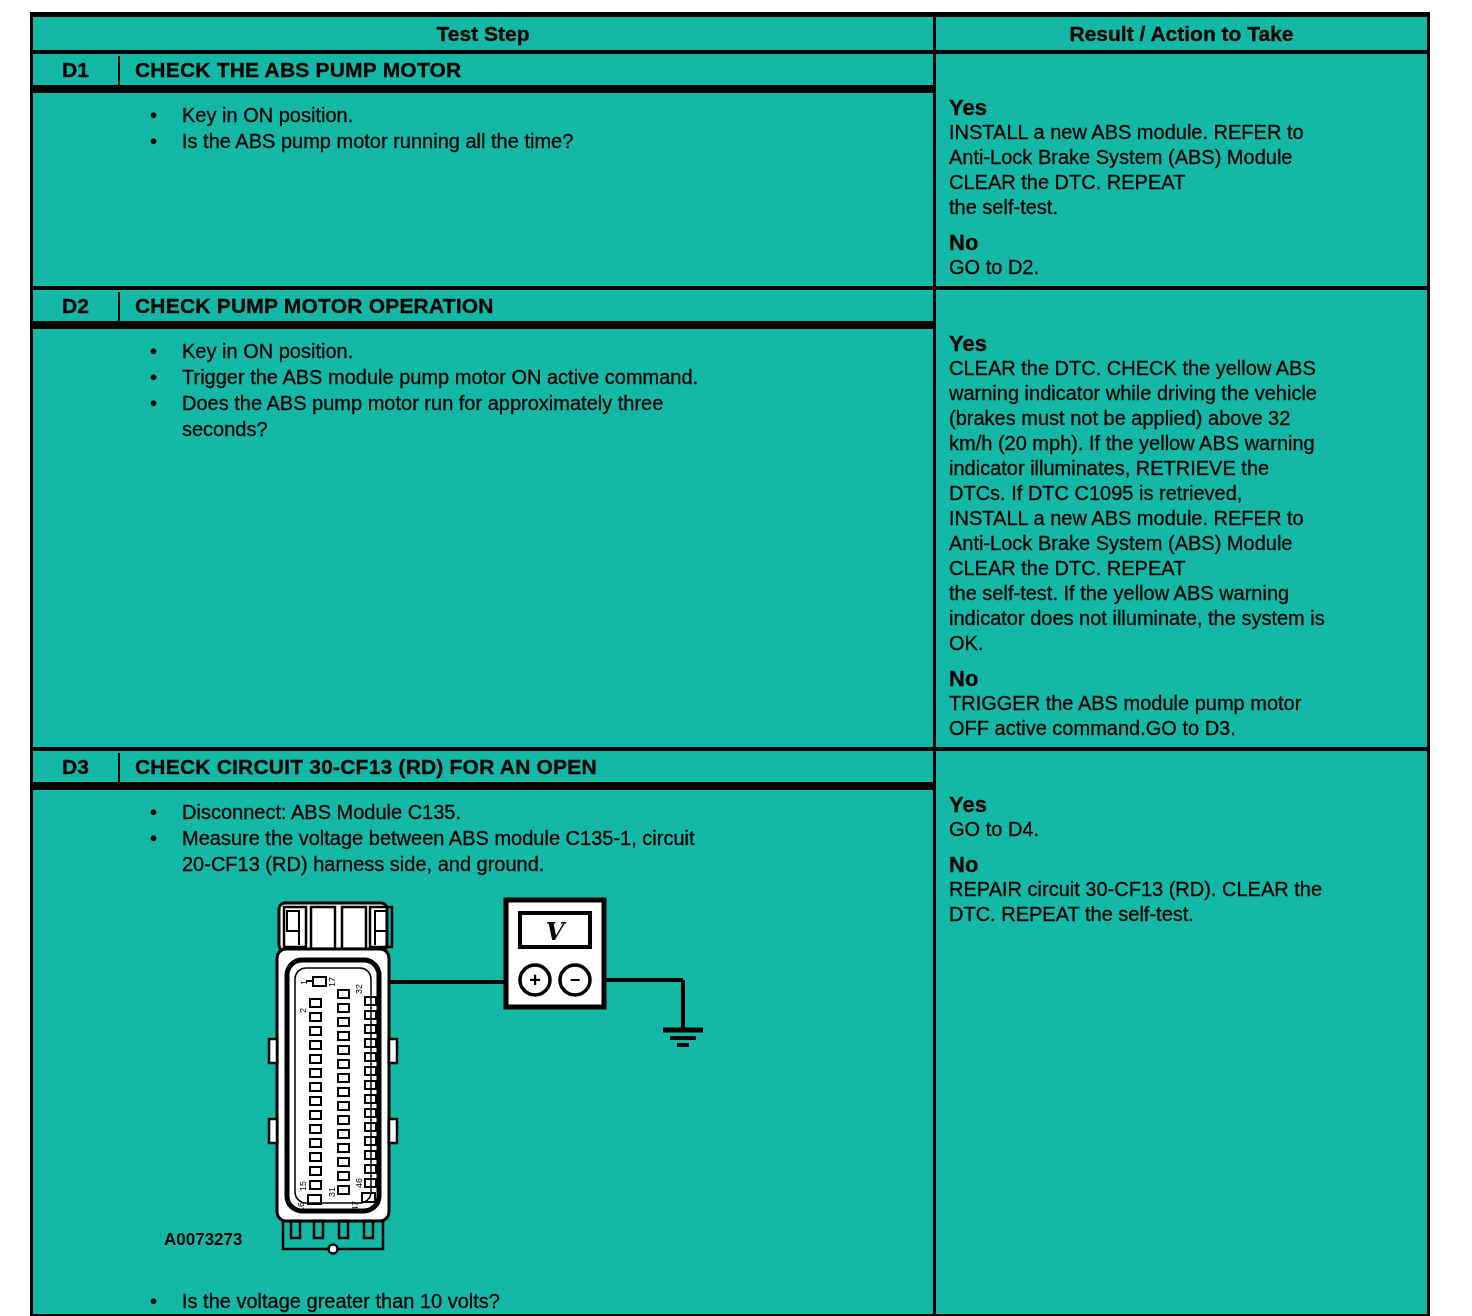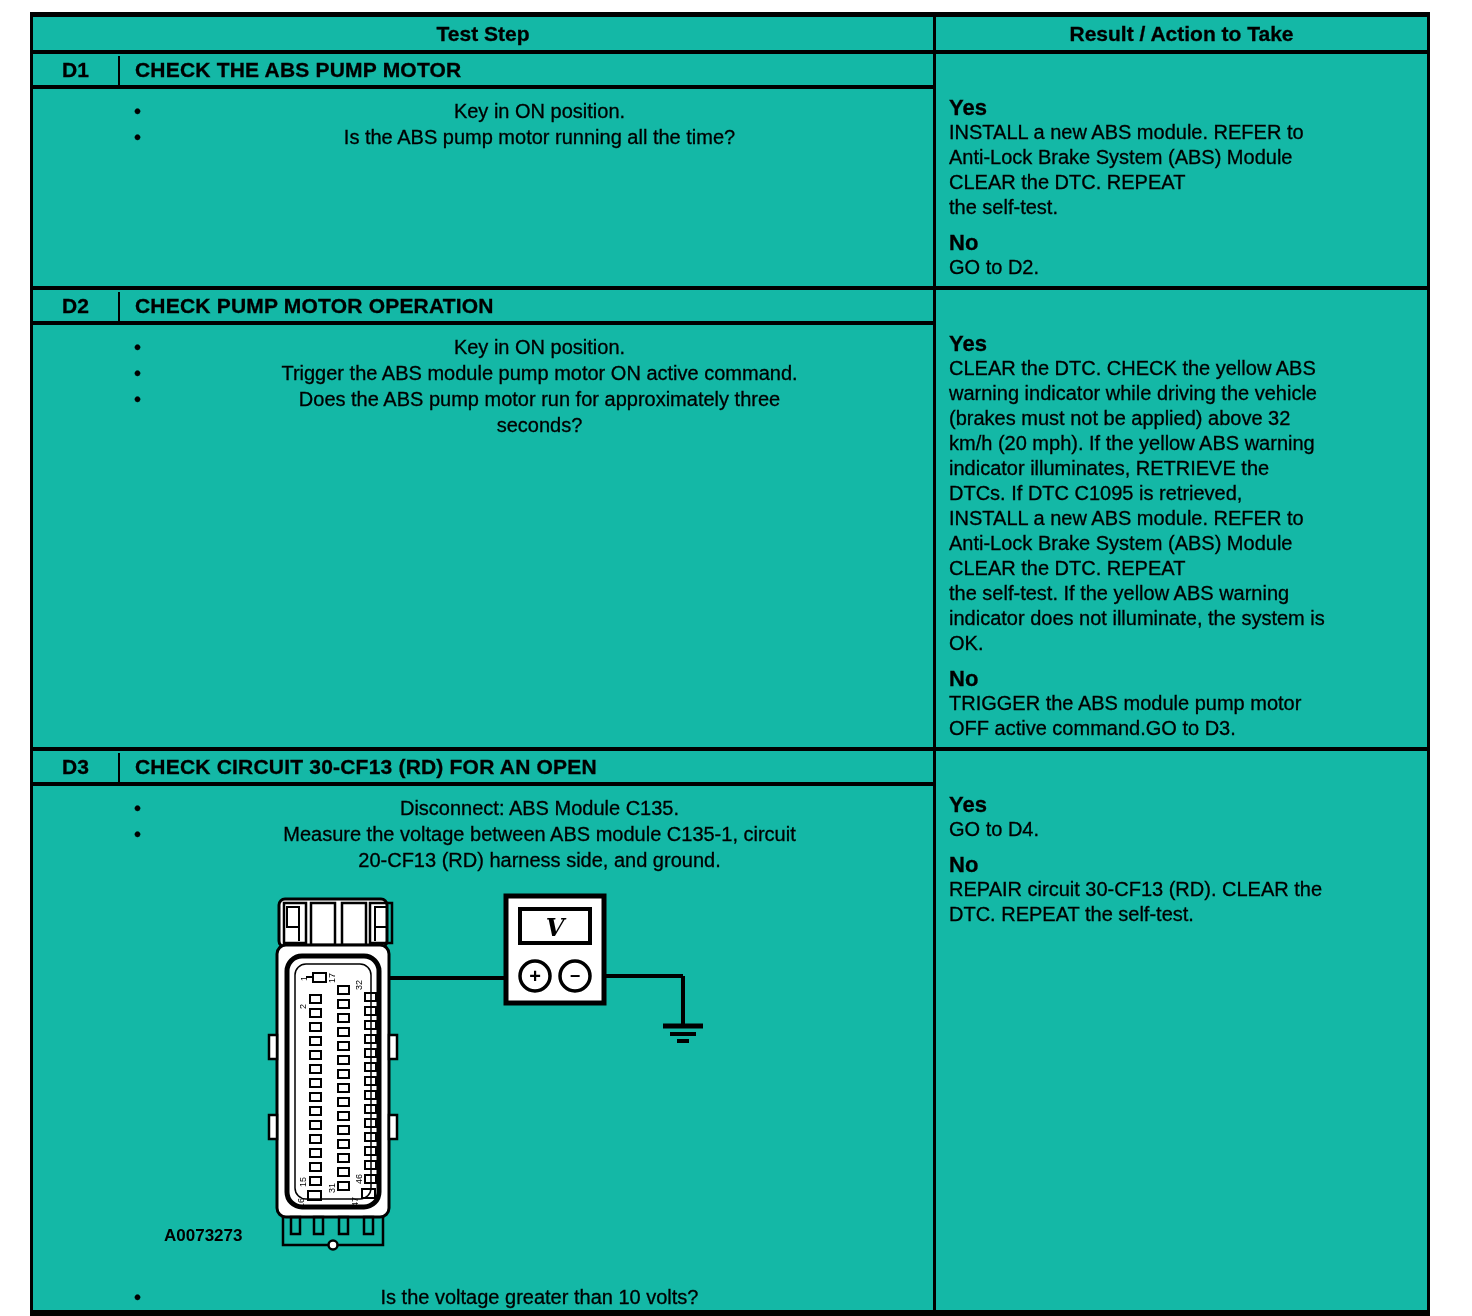--- a/index.html
+++ b/index.html
@@ -25,28 +25,28 @@
   .step-block.last { border-bottom:none; }
   .h-d1 { min-height:224px; }
   .h-d2 { min-height:450px; }
   .h-d3 { min-height:558px; }
 
   .cell-left  { width:900px; box-sizing:border-box; }
   .cell-right { flex:1; border-left:3px solid #000;
                 padding:41px 10px 6px 13px; box-sizing:border-box; }
 
   .step-band { display:flex; align-items:stretch; height:31px;
-               border-bottom:4px solid #000000; }
+               border-bottom:8px solid #000000; }
   .step-id { width:85px; text-align:center; font-weight:bold; font-size:21px;
              line-height:31px; }
   .band-divider { width:2px; background:#000; margin-top:2px; }
   .step-title { padding-left:15px; font-weight:bold; font-size:21px;
                 line-height:31px; letter-spacing:0.2px; }
 
-  ul.bullets { margin:9px 0 0 0; padding:0 20px 0 0; list-style:none;text-align:center; }
+  ul.bullets { margin:9px 0 0 16px; padding:0 20px 0 0; list-style:none; }
   ul.bullets li { position:relative; padding-left:133px; font-size:20px;
                   line-height:26px; white-space:pre-line; }
   ul.bullets li::before { content:"\2022"; position:absolute; left:101px; top:0; }
   .b { font-weight:normal; }
 
   .ans-label { font-weight:bold; font-size:22px; line-height:25px; margin-top:10px; }
   .ans-label:first-child { margin-top:0; }
   .ans-text  { font-size:20px; line-height:25px; white-space:pre-line; }
 
   .diagram-wrap { margin:10px 0 0 113px; }

